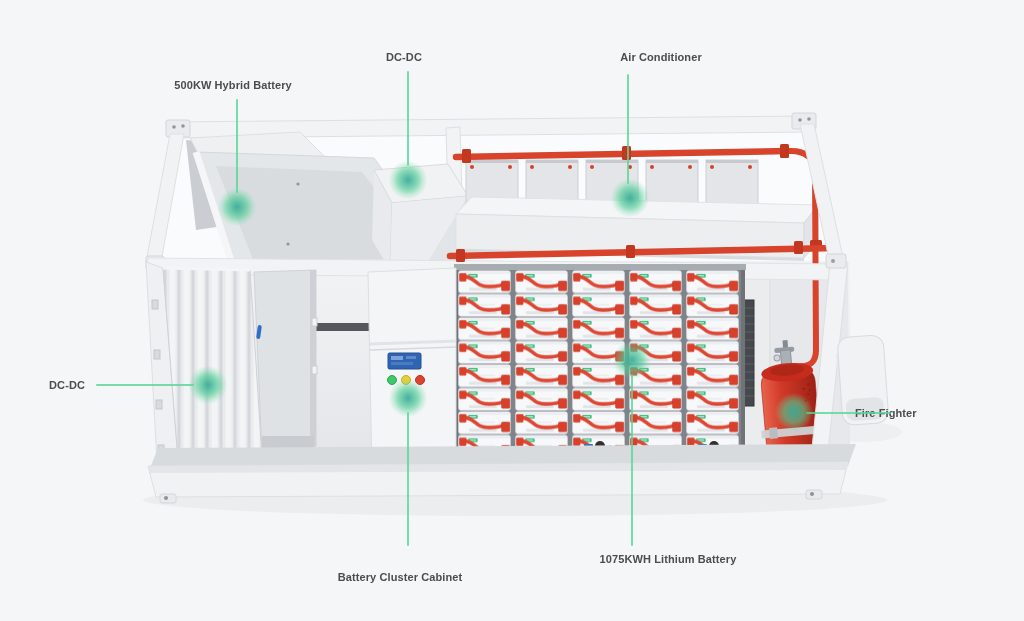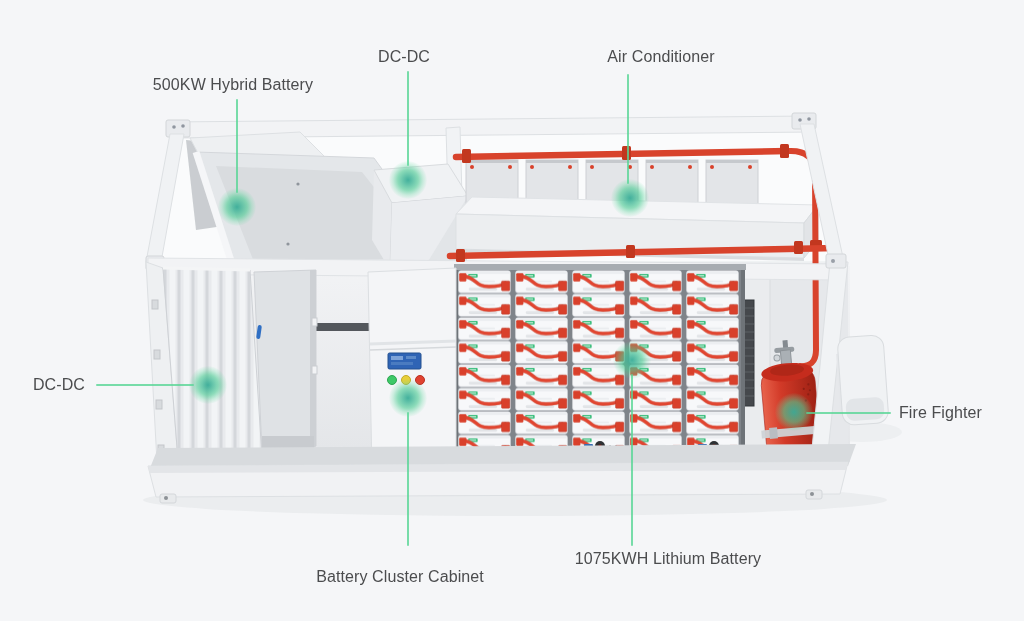--- a/index.html
+++ b/index.html
@@ -4,21 +4,21 @@
 <style>
   html,body{margin:0;padding:0;}
   body{
     width:1024px;height:621px;overflow:hidden;
     background:var(--bg,#f5f6f8);
     font-family:"Liberation Sans",sans-serif;
   }
   .stage{position:relative;width:1024px;height:621px;}
   .illu{position:absolute;left:0;top:0;width:1024px;height:621px;}
   .co-label{
-    position:absolute;font-size:16px;font-weight:400;letter-spacing:.1px;
+    position:absolute;font-size:11px;font-weight:700;letter-spacing:.1px;
     color:var(--label,#4b4c4e);white-space:nowrap;line-height:16px;
   }
   .co-label.center{transform:translateX(-50%);}
   .co-label.right{transform:translateX(-100%);}
   .co-line{position:absolute;background:var(--accent,#57d695);opacity:.8;border-radius:1px;}
   .co-line.v{width:2px;} .co-line.h{height:2px;}
   .co-dot{
     position:absolute;width:38px;height:38px;border-radius:50%;
     background:radial-gradient(circle,
       rgba(58,173,152,.95) 0%,
@@ -310,21 +310,21 @@
     <div class="co-dot" style="left:611px;top:179px"></div>
   </div>
 
   <div>
     <div class="co-label right" style="left:85px;top:377px">DC-DC</div>
     <div class="co-line h" style="left:96px;top:384px;width:98px"></div>
     <div class="co-dot" style="left:189px;top:366px"></div>
   </div>
 
   <div>
-    <div class="co-label" style="left:899px;top:405px">Fire Fighter</div>
+    <div class="co-label" style="left:855px;top:405px">Fire Fighter</div>
     <div class="co-line h" style="left:806px;top:412px;width:85px"></div>
     <div class="co-dot" style="left:775px;top:393px"></div>
   </div>
 
   <div>
     <div class="co-label center" style="left:400px;top:569px">Battery Cluster Cabinet</div>
     <div class="co-line v" style="left:407px;top:412px;height:134px"></div>
     <div class="co-dot" style="left:389px;top:379px"></div>
   </div>
 

